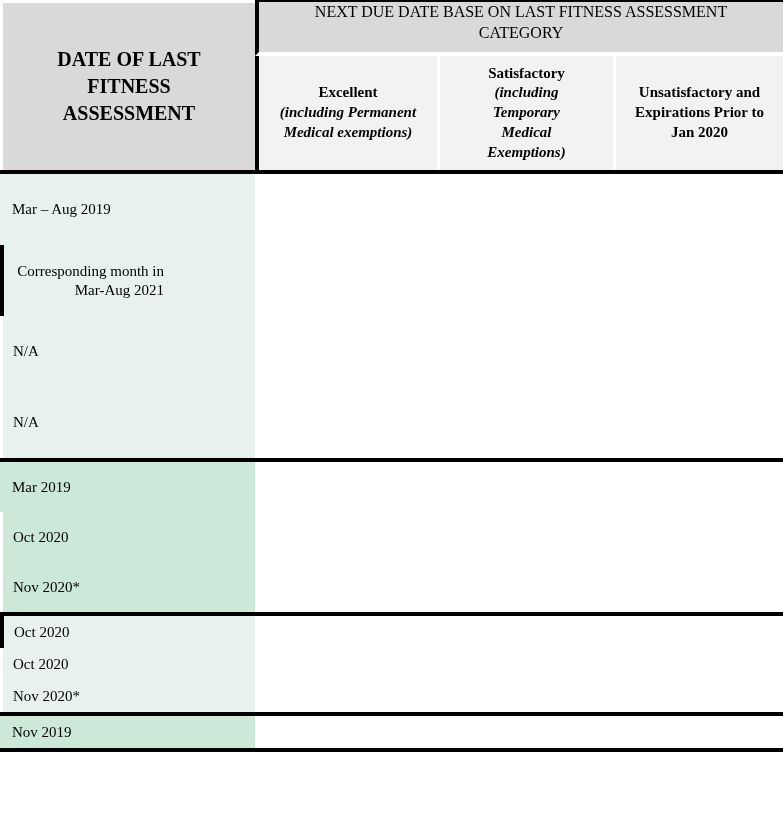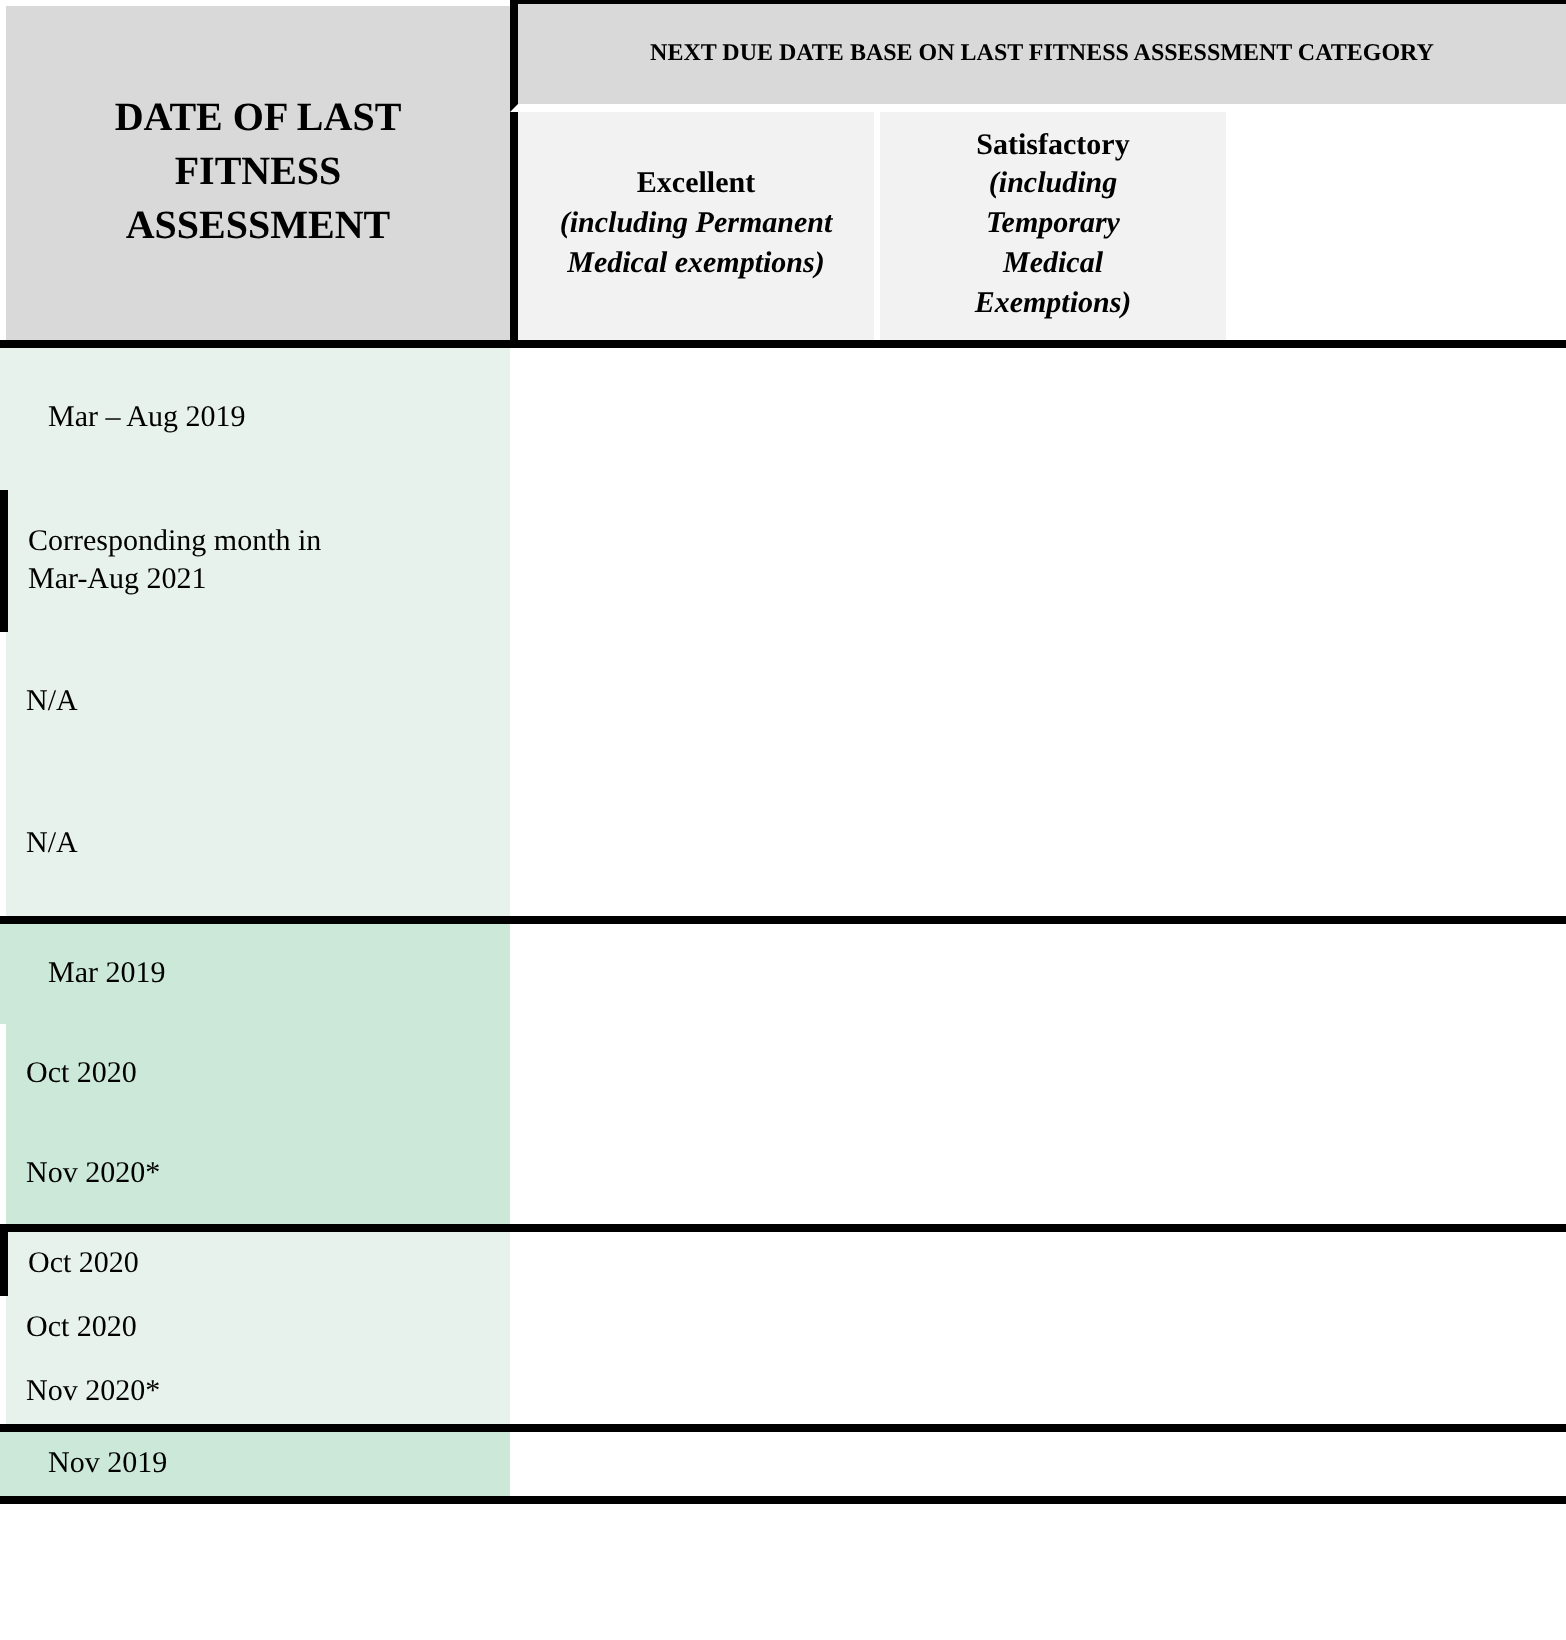--- a/index.html
+++ b/index.html
@@ -39,24 +39,24 @@
     padding:0 26px;
     line-height:1.35;
   }
   .main-header-cell{
     grid-row:1;
     grid-column:2 / 5;
     background:var(--header-gray);
     border-top:2px solid var(--border-black);
     border-left:4px solid var(--border-black);
     border-bottom:4px solid var(--divider-white);
-    display:flex;align-items:center;justify-content:center;
+    display:flex;align-items:flex-start;justify-content:center;
     text-align:center;
-    font-weight:bold;
-    font-size:12px;
+    font-weight:normal;
+    font-size:16px;
     line-height:1.3;
     padding:0 34px;
   }
   .subheader-cell{
     grid-row:2;
     background:var(--subheader-gray);
     display:flex;flex-direction:column;align-items:center;justify-content:center;
     text-align:center;
     font-weight:bold;
     font-size:15px;
@@ -76,22 +76,23 @@
     border-top:4px solid var(--border-black);
   }
   .row:last-child{border-bottom:4px solid var(--border-black);}
   .row-light .cell{background:var(--row-light);}
   .row-dark .cell{background:var(--row-dark);}
   .cell{
     min-height:32px;
     display:flex;align-items:center;
     font-size:15px;
     line-height:1.25;
-    padding:2px 6px 2px 24px;
+    padding:2px 6px 2px 12px;
     grid-column:1;
+    text-align:right;
   }
   .tall1 .cell{min-height:71px;}
   .tall2 .cell{min-height:50px;}
   .cell.col2{padding-left:10px;}
   .cell.col3{padding-left:10px;}
   .cell.col4{padding-left:10px;}
   .cell .wrap{max-width:150px;}
 </style>
 </head>
 <body>
@@ -106,20 +107,23 @@
       <span>NEXT DUE DATE BASE ON LAST FITNESS ASSESSMENT CATEGORY</span>
     </div>
 
     <div class="subheader-cell col2">
       <span class="sub-title">Excellent</span>
       <span class="sub-sub sub-w-mid">(including Permanent Medical exemptions)</span>
     </div>
     <div class="subheader-cell col3">
       <span class="sub-title">Satisfactory</span>
       <span class="sub-sub sub-w-narrow">(including Temporary Medical Exemptions)</span>
+    </div>
+    <div class="subheader-cell col4">
+      <span class="sub-title sub-w-unsat">Unsatisfactory and Expirations Prior to Jan 2020</span>
     </div>
   </div>
 
   <div>
   <div class="grid row row-light tall1">
     <div class="cell col1">
       <span class="wrap">Mar – Aug 2019</span>
     </div>
     <div class="cell col2">
       <span class="wrap">Corresponding month in Mar-Aug 2021</span>

